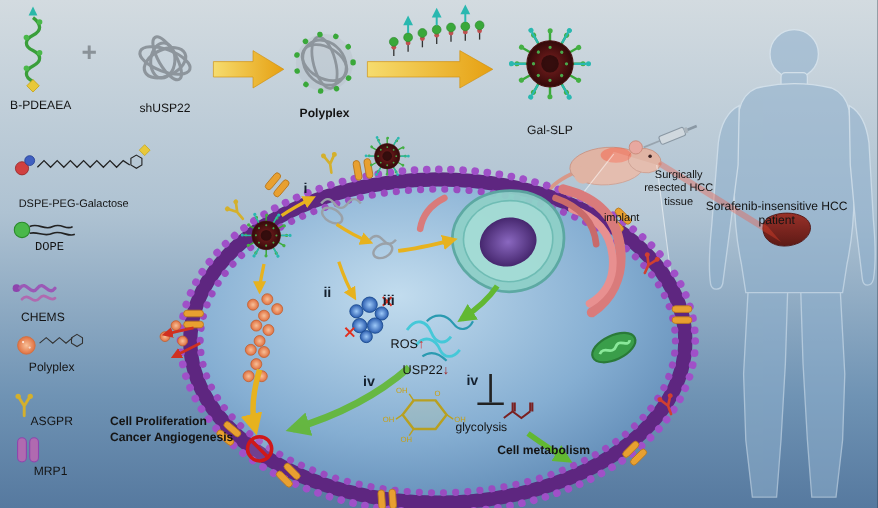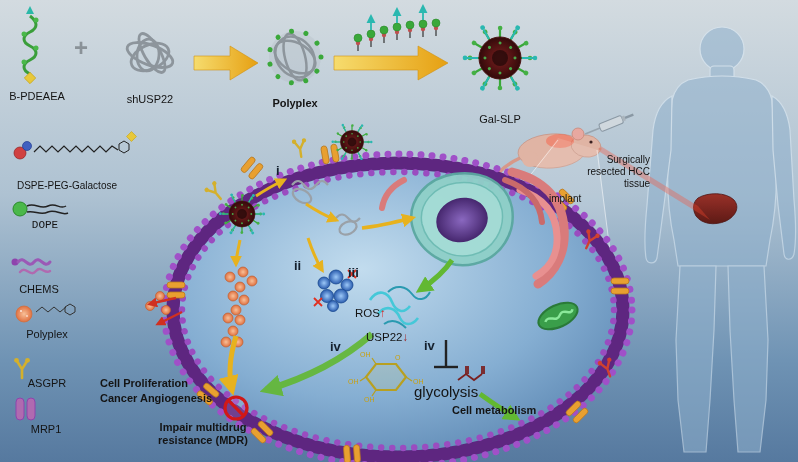--- a/index.html
+++ b/index.html
@@ -374,23 +374,23 @@
 <div class="lbl c" style="left:20px;top:423px;width:52px;">MRP1</div>
 
 <div class="lbl step" style="left:276px;top:163px;">i</div>
 <div class="lbl step" style="left:294px;top:258px;">ii</div>
 <div class="lbl step" style="left:348px;top:229px;margin-top:36px;">iii</div>
 <div class="lbl step" style="left:330px;top:339px;">iv</div>
 <div class="lbl step" style="left:424px;top:338px;">iv</div>
 
 <div class="lbl" style="left:310px;top:307px;font-size:11.5px;padding-left:45px;"><span>ROS</span><span class="red">↑</span></div>
 <div class="lbl" style="left:366px;top:331px;font-size:11.5px;"><span>USP22</span><span class="dred">↓</span></div>
-<div class="lbl" style="left:414px;top:383px;font-size:15px;">glycolysis</div>
+<div class="lbl" style="left:414px;top:383px;font-size:11px;">glycolysis</div>
 
 <div class="lbl sb" style="left:100px;top:377px;">Cell Proliferation</div>
 <div class="lbl sb" style="left:100px;top:392px;">Cancer Angiogenesis</div>
-<div class="lbl c sb" style="left:140px;top:421px;width:126px;">Impair multidrug resistance (MDR)</div>
 <div class="lbl sb" style="left:452px;top:404px;">Cell metabolism</div>
 
-<div class="lbl c sm" style="left:584px;top:154px;width:66px;text-align:right;">Surgically resected HCC tissue</div>
+<div class="lbl c sm" style="left:584px;top:154px;width:66px;">Surgically resected HCC tissue</div>
 <div class="lbl sm" style="left:549px;top:193px;">implant</div>
+<div class="lbl c" style="left:634px;top:182px;width:144px;">Sorafenib-insensitive HCC patient</div>
 
 </div>
 
 </body></html>

